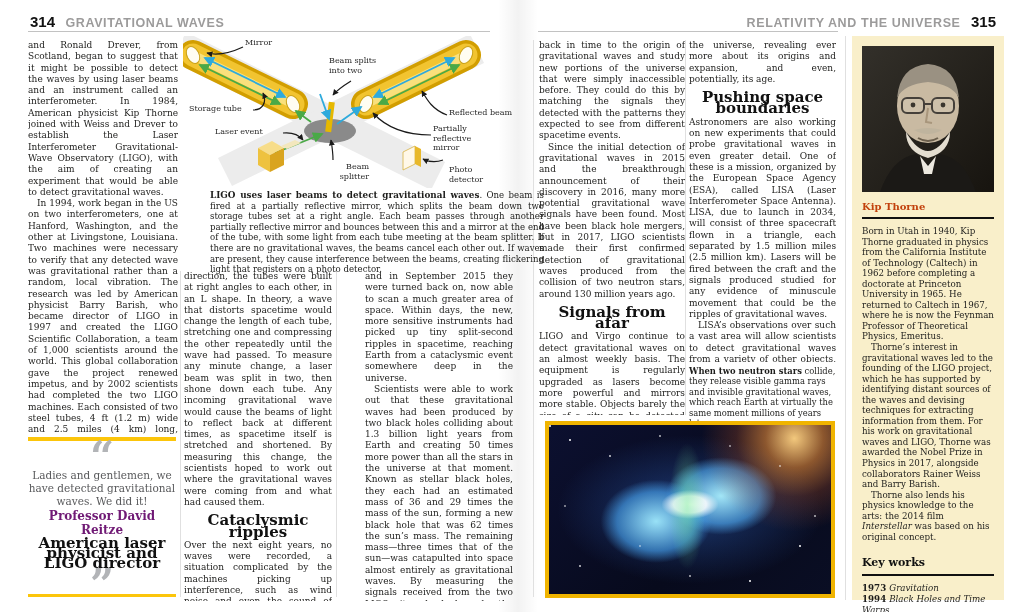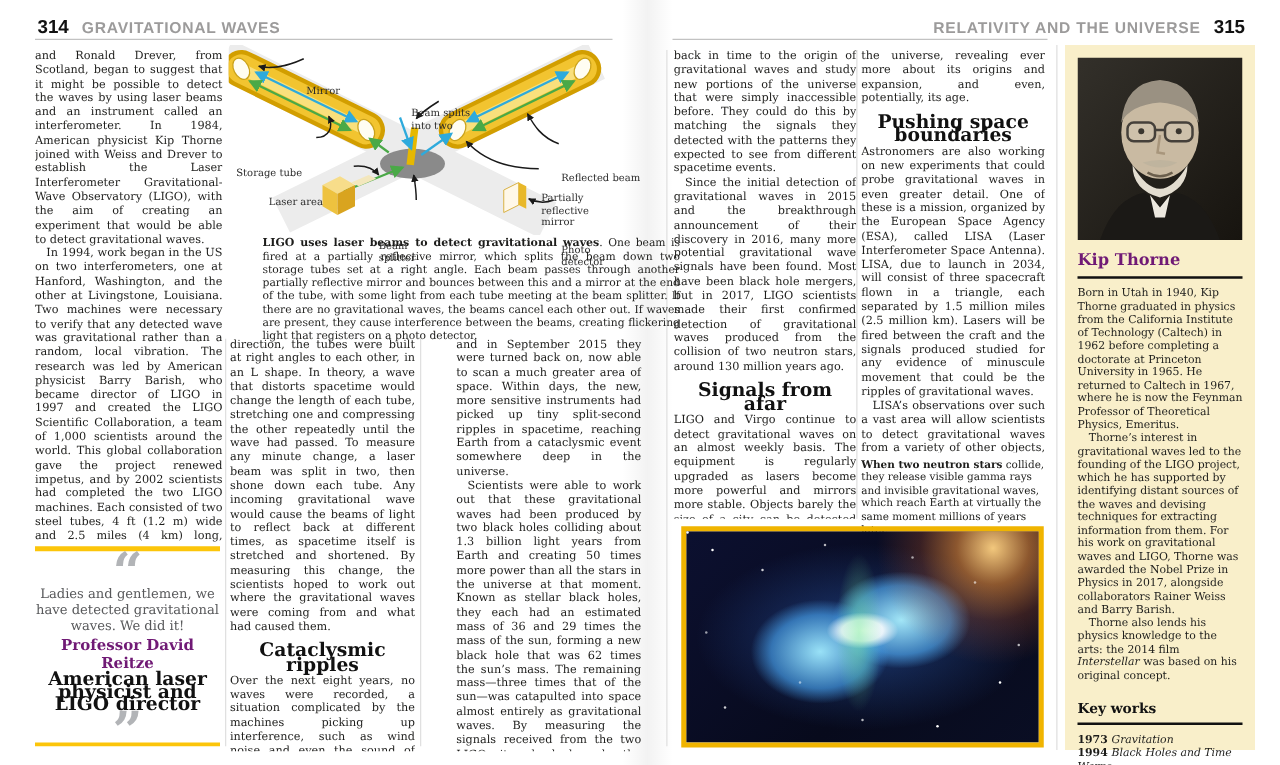--- a/index.html
+++ b/index.html
@@ -24,21 +24,21 @@
   
   .vrule{position:absolute;width:1px;background:#e0e0e0;}
   
   .col{position:absolute;font-size:9px;line-height:11.3px;text-align:justify;overflow:hidden;}
   .col p{margin:0;}
   .col p.indent{text-indent:9px;}
   .colhead{font-size:15px;font-weight:bold;color:#111;margin:7px 0 2px 0;text-align:center;}
   
   .diagram{position:absolute;left:183px;top:36px;width:334px;height:152px;}
   .diagram svg{position:absolute;left:0;top:0;}
-  .dlabel{position:absolute;font-size:8px;line-height:9.5px;color:#2b2b2b;white-space:normal;margin-top:30px;}
+  .dlabel{position:absolute;font-size:8px;line-height:9.5px;color:#2b2b2b;white-space:normal;}
   .caption{position:absolute;left:183px;top:190px;width:334px;font-size:8.6px;line-height:10.6px;text-align:justify;margin-left:27px;}
   .caption b{font-size:8.8px;}
   
   .quote{position:absolute;left:28px;top:437px;width:148px;height:160px;display:flex;flex-direction:column;align-items:center;background:#fff;}
   .qbar{width:100%;height:7px;background:var(--accent,#fcc50a);}
   .qmark{font-family:"DejaVu Serif",serif;font-weight:bold;color:#b2b4b7;font-size:42px;height:26px;line-height:34px;}
   .qtext{font-size:10.5px;line-height:13px;color:#58595b;text-align:center;margin-top:2px;}
   .qauthor{font-size:12px;font-weight:bold;color:#701a75;text-align:center;margin-top:1px;}
   .qrole{font-size:15px;line-height:10px;font-weight:bold;color:#111;text-align:center;margin-top:1px;}
   .qspacer{margin-top:auto;}
@@ -55,21 +55,21 @@
   .stars{position:absolute;left:0;top:0;width:2px;height:2px;border-radius:50%;background:#fff;
     box-shadow: 20px 14px 0 0 #fff, 60px 30px 0 0 rgba(255,255,255,.8), 110px 10px 0 0 rgba(255,255,255,.7),
       250px 120px 0 0 #fff, 230px 40px 0 0 rgba(255,255,255,.6), 30px 140px 0 0 rgba(255,255,255,.8),
       140px 150px 0 0 rgba(255,255,255,.7), 200px 155px 0 0 #fff, 265px 90px 0 0 rgba(255,255,255,.7),
       90px 120px 0 0 rgba(255,255,255,.5), 180px 20px 0 0 rgba(255,255,255,.6), 15px 80px 0 0 rgba(255,255,255,.6);}
   
   .img-caption{position:absolute;left:689px;top:366px;width:147px;font-size:8.4px;line-height:10.4px;text-align:left;color:#1d1d1b;}
   
   .sidebar{position:absolute;left:852px;top:36px;width:152px;height:564px;background:var(--sidebar-bg,#f9efca);padding:10px;}
   .sb-photo{width:132px;height:146px;display:block;}
-  .sb-name{font-size:13px;font-weight:bold;color:#701a75;margin-top:9px;}
+  .sb-name{font-size:10px;font-weight:bold;color:#c2410c;margin-top:9px;}
   .sb-rule{width:100%;height:2px;background:#111;margin:5px 0 7px 0;}
   .sb-bio{font-size:8.7px;line-height:10.55px;text-align:left;}
   .sb-bio.indent{text-indent:9px;}
   .sb-keyworks{font-size:11px;font-weight:bold;color:#111;margin-top:14px;}
   .work{font-size:8.7px;line-height:10.8px;}
   .wyear{font-weight:bold;margin-right:3px;}
   .wtitle{font-style:italic;}
 </style>
 </head>
 <body>
@@ -156,23 +156,23 @@
       <path d="M264,79 C250,74 244,64 239,55" stroke="#1a1a1a" stroke-width="1.2" fill="none" marker-end="url(#ak)"></path>
       <path d="M100,97 C110,96 116,99 120,104" stroke="#1a1a1a" stroke-width="1.2" fill="none" marker-end="url(#ak)"></path>
       <path d="M248,99 C218,99 200,88 190,77" stroke="#1a1a1a" stroke-width="1.2" fill="none" marker-end="url(#ak)"></path>
       <path d="M150,124 C150,117 149,110 148,104" stroke="#1a1a1a" stroke-width="1.2" fill="none" marker-end="url(#ak)"></path>
       <path d="M260,124 C252,127 246,126 240,123" stroke="#1a1a1a" stroke-width="1.2" fill="none" marker-end="url(#ak)"></path>
     </svg>
     <div class="dlabel" style="left:62px;top:2px;">Mirror</div>
     <div class="dlabel" style="left:146px;top:20px;width:62px;">Beam splits into two</div>
     <div class="dlabel" style="left:6px;top:68px;">Storage tube</div>
     <div class="dlabel" style="left:266px;top:72px;width:64px;">Reflected beam</div>
-    <div class="dlabel" style="left:32px;top:91px;">Laser area</div>
+    <div class="dlabel" style="left:32px;top:91px;">Laser event</div>
     <div class="dlabel" style="left:250px;top:88px;width:66px;">Partially reflective mirror</div>
-    <div class="dlabel" style="left:120px;top:126px;width:46px;text-align:left;">Beam splitter</div>
+    <div class="dlabel" style="left:140px;top:126px;width:46px;text-align:right;">Beam splitter</div>
     <div class="dlabel" style="left:266px;top:129px;width:46px;">Photo detector</div>
   </div>
 
   <div class="caption">
     <b>LIGO uses laser beams to detect gravitational waves</b><span>. One beam is fired at a partially reflective mirror, which splits the beam down two storage tubes set at a right angle. Each beam passes through another partially reflective mirror and bounces between this and a mirror at the end of the tube, with some light from each tube meeting at the beam splitter. If there are no gravitational waves, the beams cancel each other out. If waves are present, they cause interference between the beams, creating flickering light that registers on a photo detector.</span>
   </div>
 
   <div class="col" style="left:184px;top:271px;width:148px;height:330px;">
     <p>direction, the tubes were built at right angles to each other, in an L shape. In theory, a wave that distorts spacetime would change the length of each tube, stretching one and compressing the other repeatedly until the wave had passed. To measure any minute change, a laser beam was split in two, then shone down each tube. Any incoming gravitational wave would cause the beams of light to reflect back at different times, as spacetime itself is stretched and shortened. By measuring this change, the scientists hoped to work out where the gravitational waves were coming from and what had caused them.</p>
     <h3 class="colhead">Cataclysmic ripples</h3>

